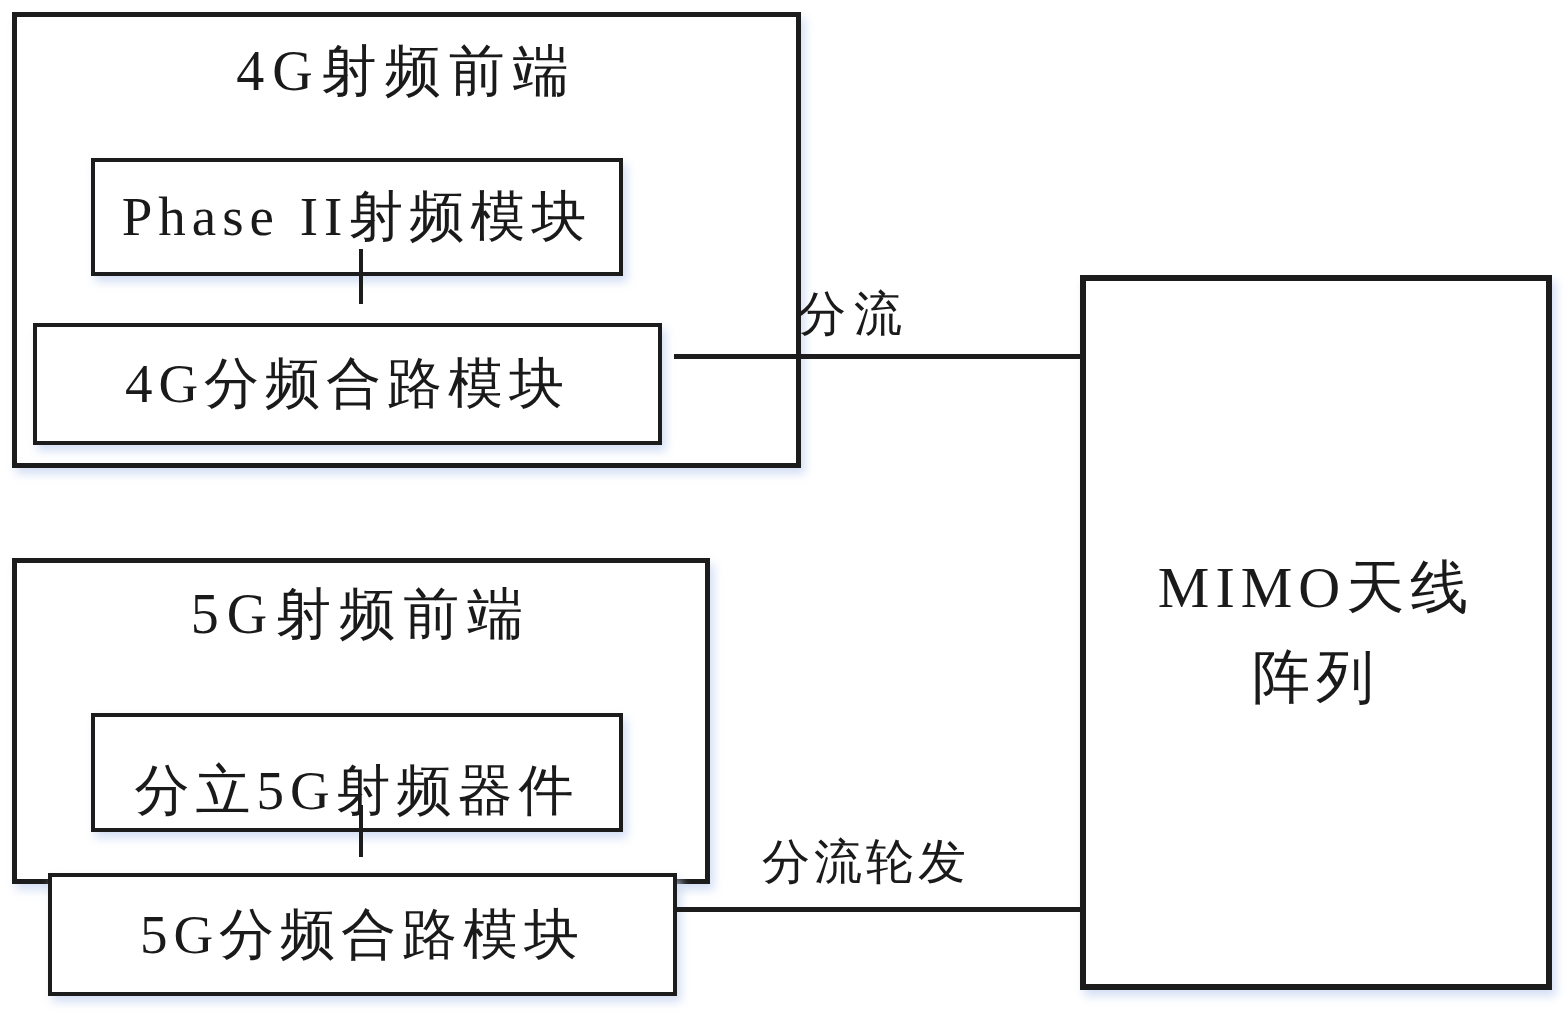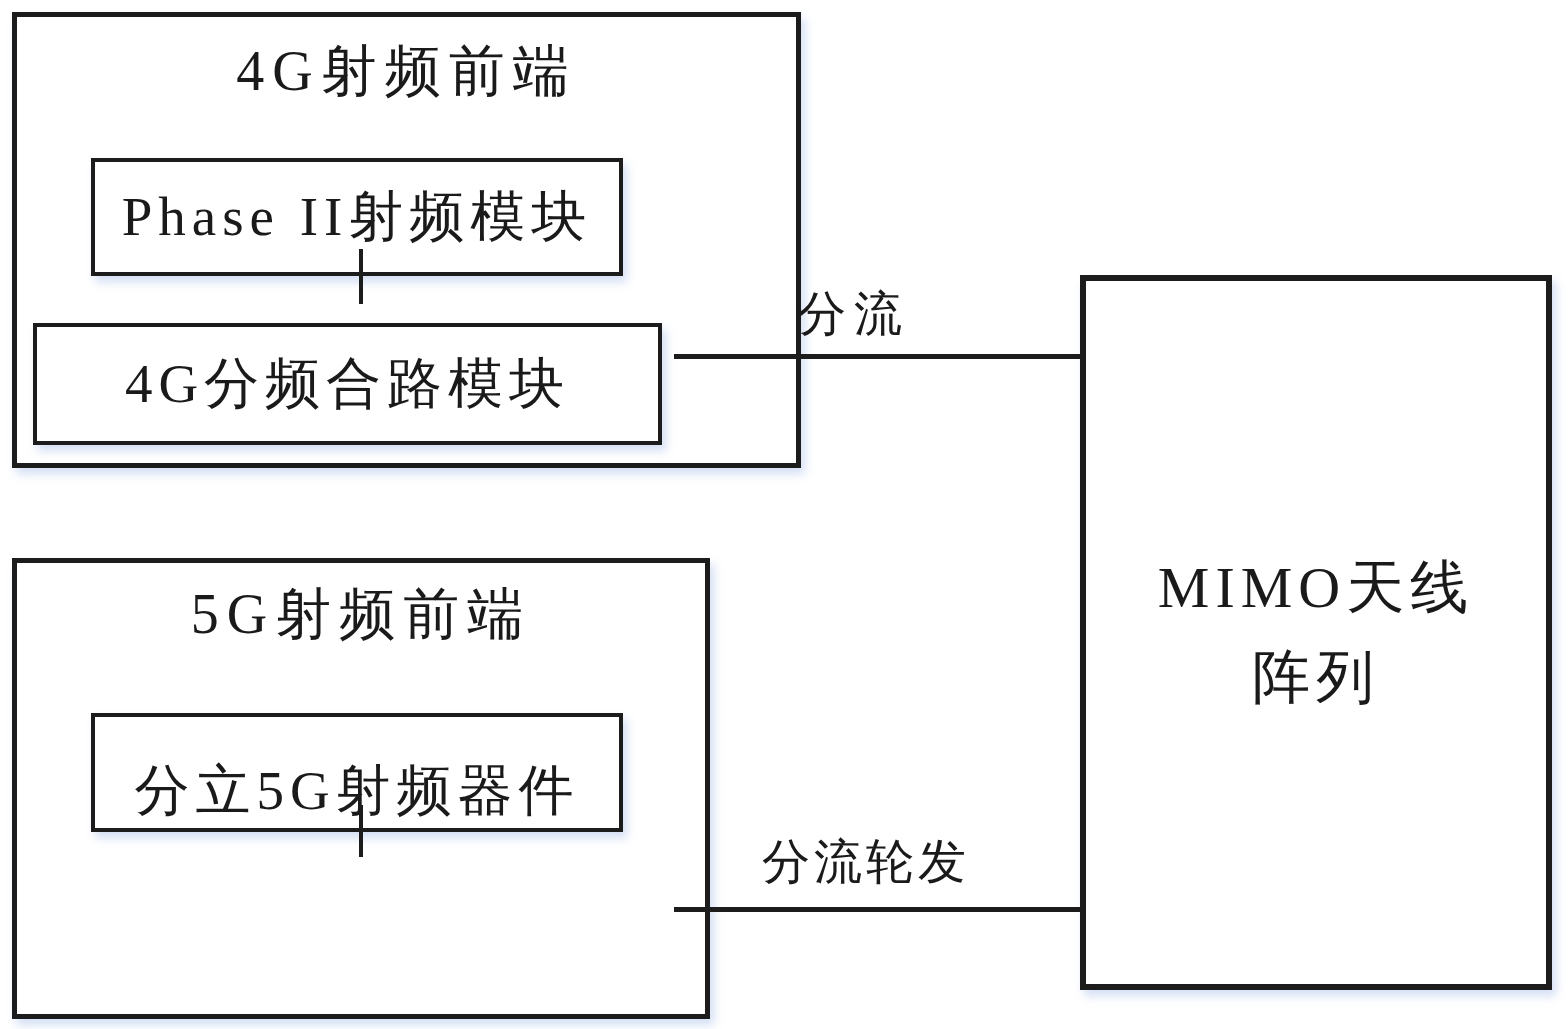--- a/index.html
+++ b/index.html
@@ -81,26 +81,29 @@
     <div class="group-title" style="top:17px;">4G射频前端</div>
     <div class="box module-box" style="left:74px; top:118px; width:532px; height:118px;">
       <span class="module-label">Phase II射频模块</span>
     </div>
     <div class="vline" style="left:342px; top:232px; height:55px;"></div>
     <div class="box module-box" style="left:16px; top:283px; width:629px; height:122px;">
       <span class="module-label">4G分频合路模块</span>
     </div>
   </div>
 
-  <div class="box group-box" style="left:12px; top:558px; width:698px; height:461px;">
+  <div class="box group-box" style="left:12px; top:558px; width:698px; height:326px;">
     <div class="group-title" style="top:14px;">5G射频前端</div>
     <div class="box module-box" style="left:74px; top:127px; width:532px; height:119px;align-items:flex-end;">
       <span class="module-label">分立5G射频器件</span>
     </div>
     <div class="vline" style="left:342px; top:242px; height:52px;"></div>
+    <div class="box module-box" style="left:31px; top:287px; width:629px; height:123px;">
+      <span class="module-label">5G分频合路模块</span>
+    </div>
   </div>
 
   <div class="box mimo-box" style="left:1080px; top:275px; width:472px; height:715px;">
     <div class="mimo-line">MIMO天线</div>
     <div class="mimo-line">阵列</div>
   </div>
 
   <div class="hline" style="left:674px; top:354px; width:412px;"></div>
   <div class="conn-label" style="left:798px; top:282px;">分流</div>
 

